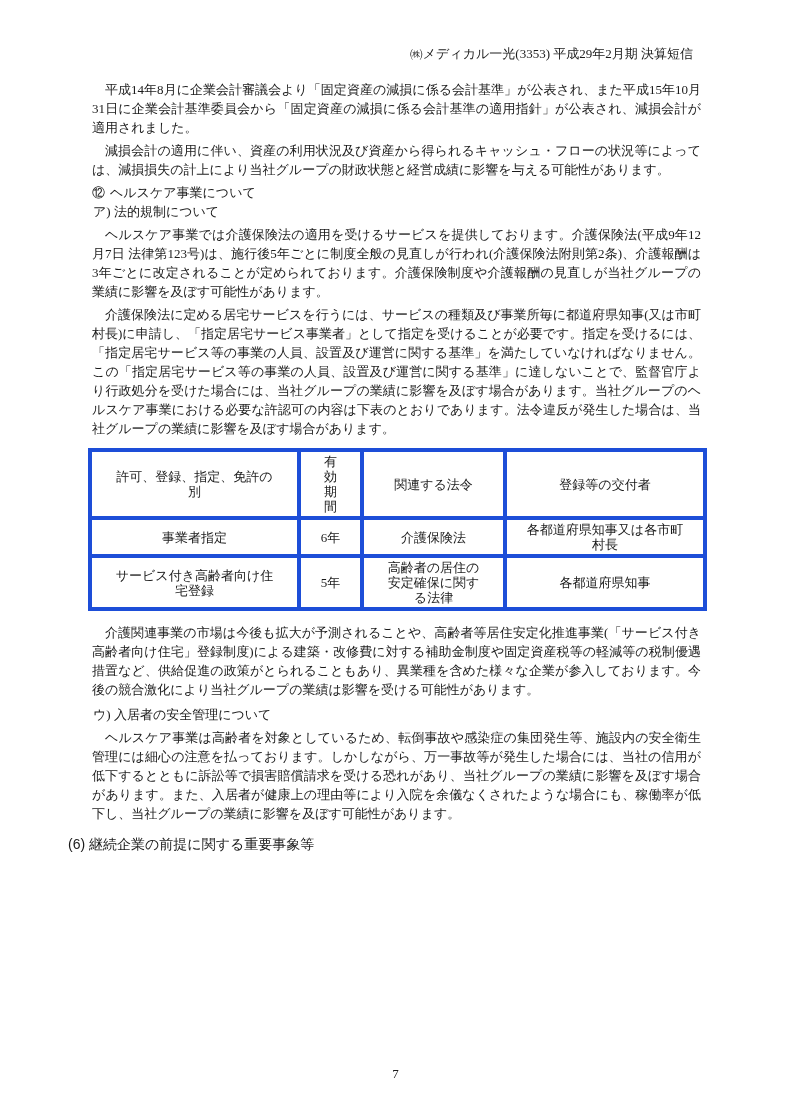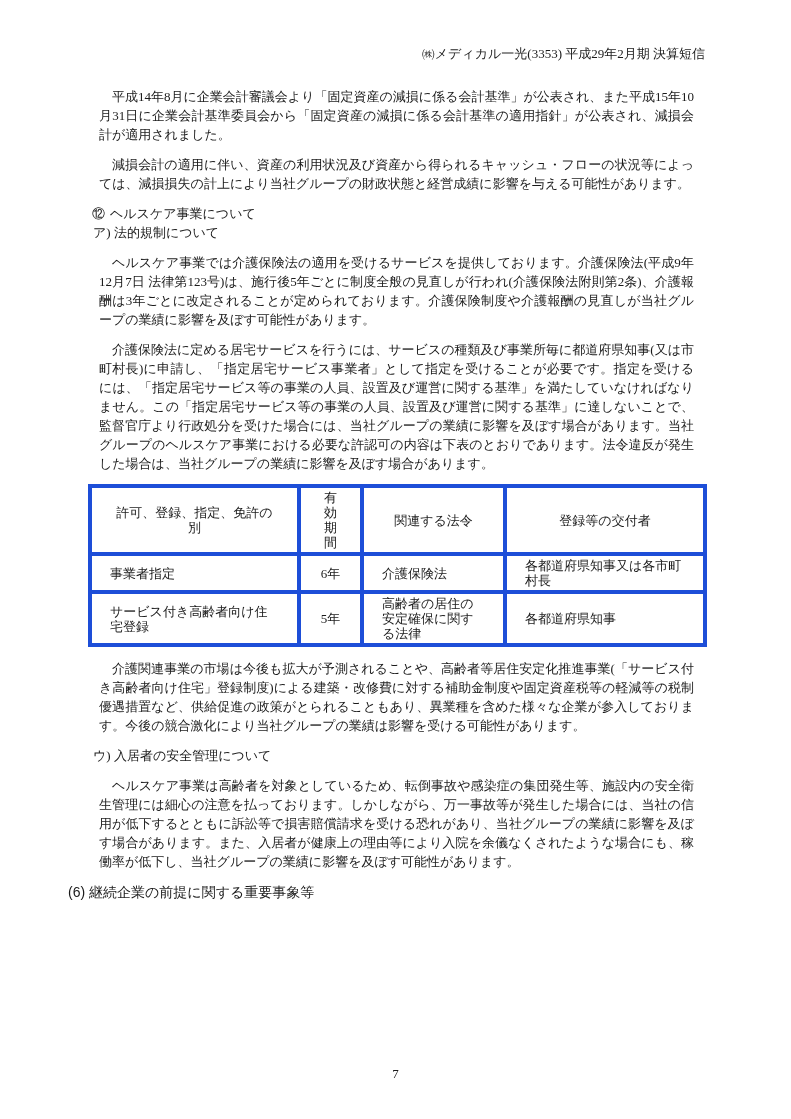--- a/index.html
+++ b/index.html
@@ -9,56 +9,56 @@
     height: 1119px;
     margin: 0 auto;
     background: #ffffff;
     color: #1a1a1a;
     font-family: "Liberation Serif", "DejaVu Serif", serif;
     overflow: hidden;
   }
   .doc-header {
     position: absolute;
     top: 46px;
-    right: 86px;
+    right: 98px;
     font-size: 13px;
     line-height: 16px;
     white-space: nowrap;
   }
   .content {
     position: absolute;
     top: 76px;
     left: 88px;
     width: 617px;
     font-size: 13px;
     line-height: 19px;
     text-align: justify;
   }
   .sec-heading { padding-left: 4px; }
   .sec-num { margin-right: 5px; }
   .sub-heading { padding-left: 5px; }
-  p.para { margin: 11px; text-indent: 1em; }
+  p.para { margin: 4px; text-indent: 1em; }
   .gap-sm { margin-top: 6px; }
   table.reg-table {
     border-collapse: collapse;
     table-layout: fixed;
     width: 615px;
     margin: 10px 0 12px 0;
     font-size: 13px;
   }
   table.reg-table th, table.reg-table td {
     border: 4px solid #1d4ed8;
     font-weight: normal;
     padding: 2px 18px;
     line-height: 15px;
     vertical-align: middle;
     overflow: hidden;
   }
   table.reg-table th { text-align: center; height: 22px; }
-  table.reg-table td { text-align: left; }
+  table.reg-table td { text-align: center; }
   table.reg-table td.center { text-align: center; }
   tr.row-1 td { height: 24px; }
   tr.row-2 td { height: 30px; }
   .col-kind { width: 209px; }
   .col-term { width: 63px; }
   .col-law  { width: 143px; }
   .col-issuer { width: 200px; }
   .sec5 { margin-top: 11px; }
   .sec5-heading {
     font-family: "Liberation Sans", "DejaVu Sans", sans-serif;

